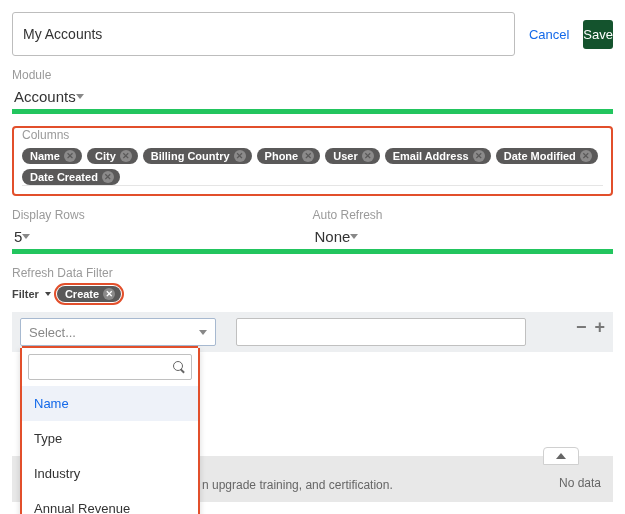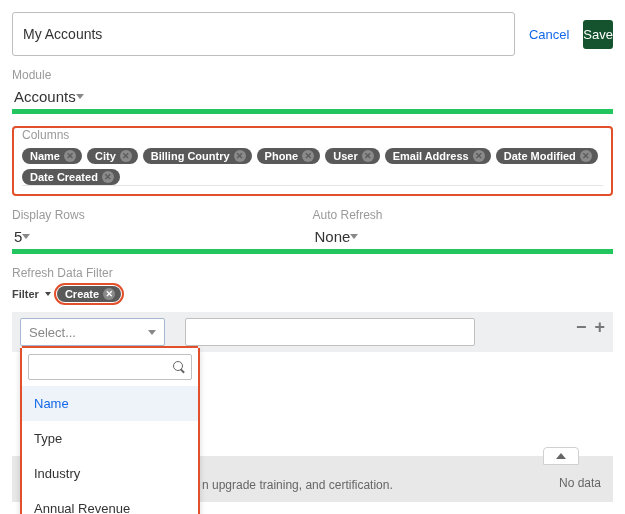--- a/index.html
+++ b/index.html
@@ -119,21 +119,21 @@
     background:#8b8a8a;align-items:center;justify-content:center;font-size:9px;cursor:pointer;
   }
   .criteria-row {
     display:flex;
     align-items:flex-start;
     gap:8px;
     width:100%;
   }
   .field-select {
     position: relative;
-    width: 145px;
+    width: 196px;
   }
   .field-select-box {
     display:flex;align-items:center;justify-content:space-between;
     height:28px;border:1px solid #a7b9d0;border-radius:2px;
     padding:0 8px;font-size:13px;color:#888;background:#fff;cursor:pointer;
   }
   .dropdown-panel {
     position:absolute;
     top:30px;left:0;width:180px;
     background:#fff;

